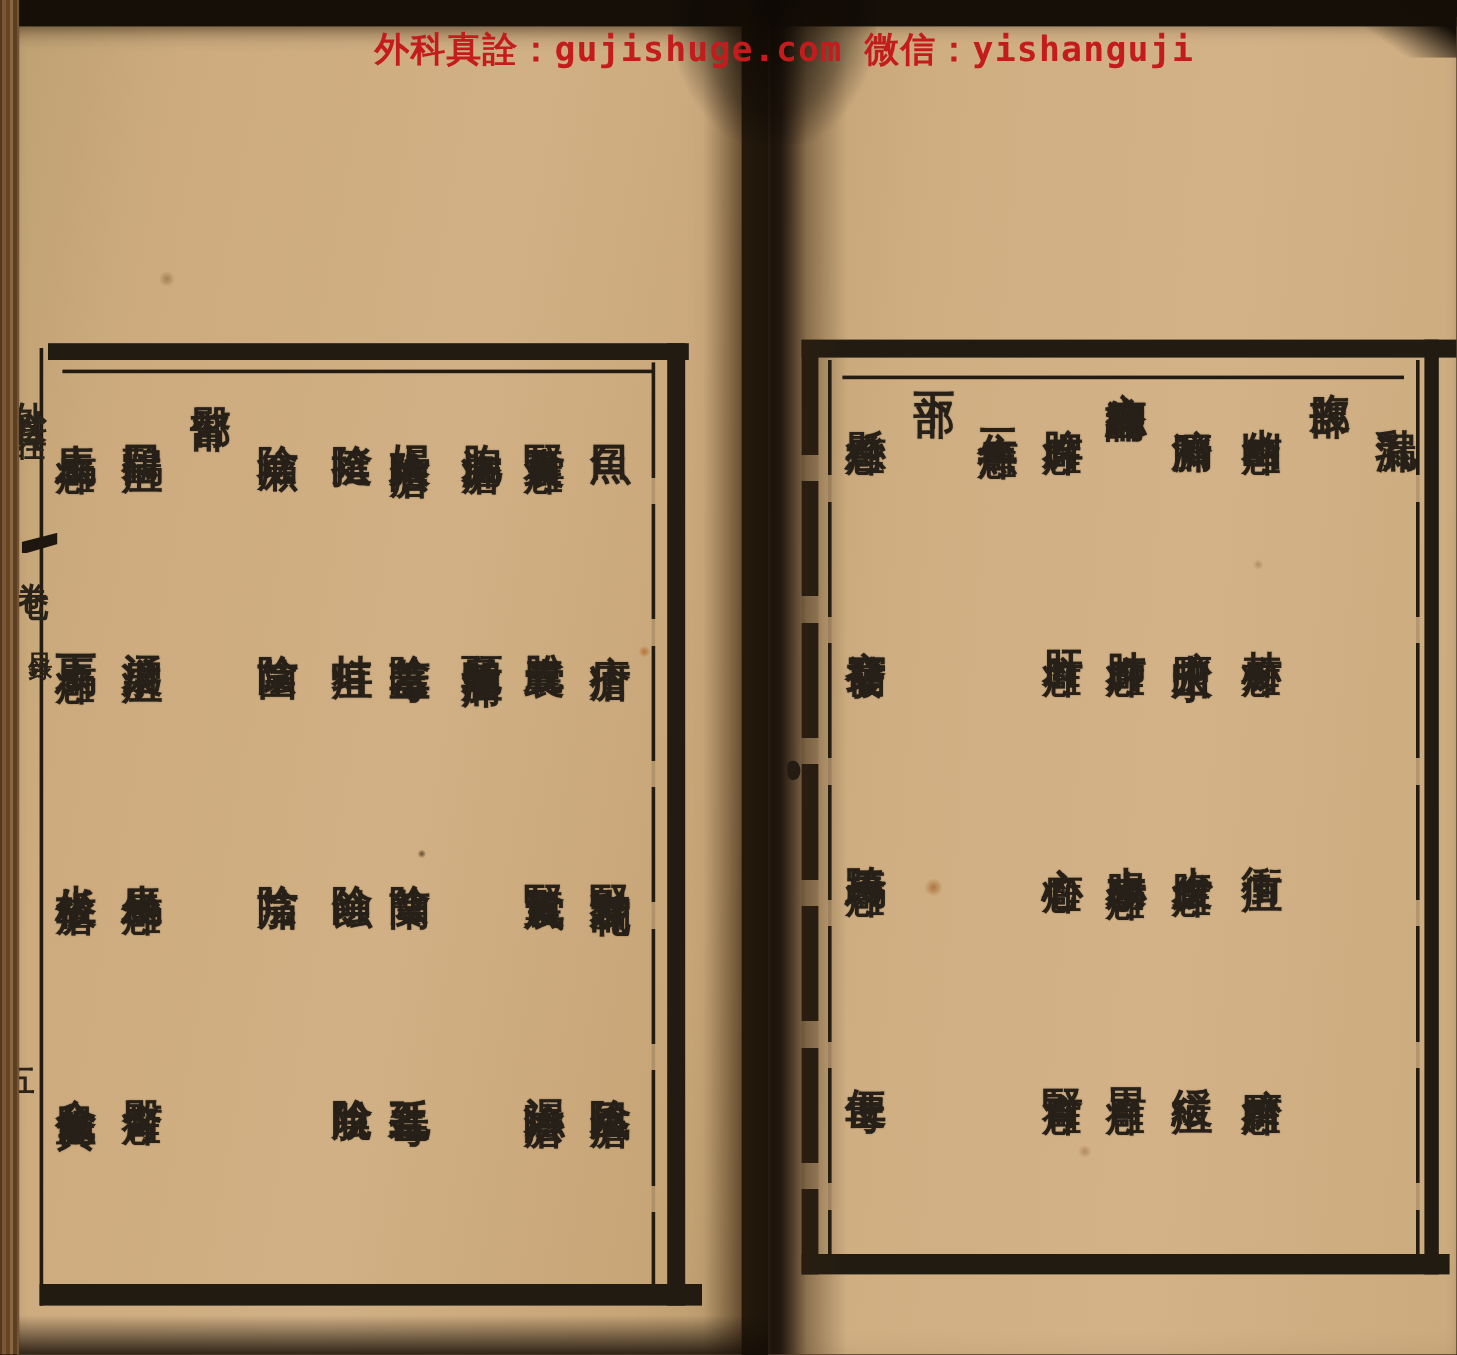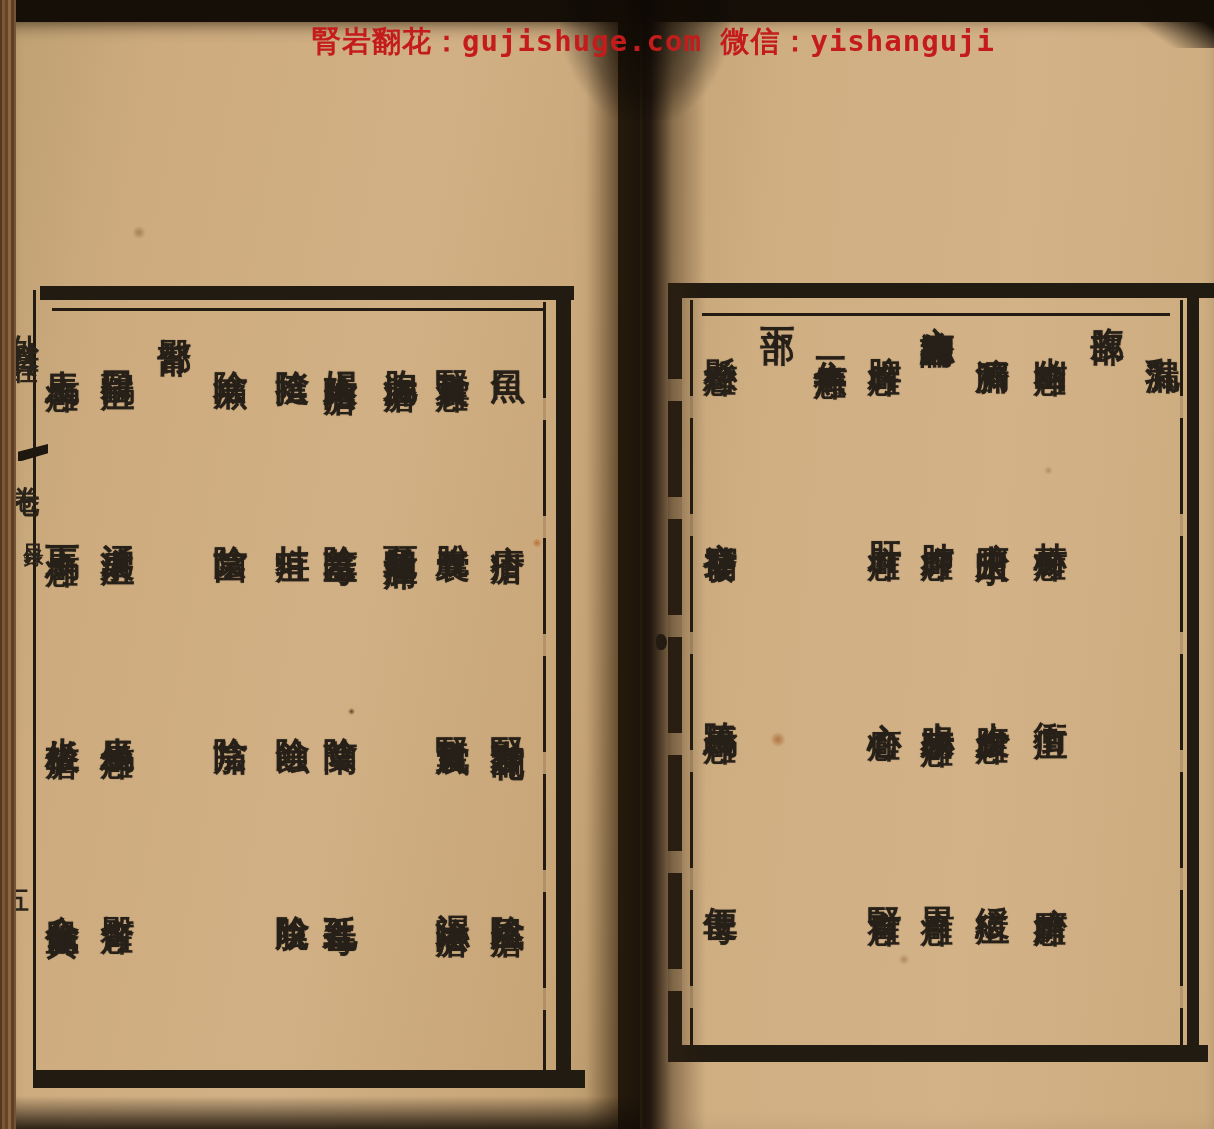--- a/index.html
+++ b/index.html
@@ -161,15 +161,15 @@
       <div class="entry" style="left: 56px; top: 681px;">跨馬癰</div>
       <div class="entry" style="left: 56px; top: 866px;">便毒</div>
     </div>
 
   <div id="gutter"></div>
   <div id="gutter-top"></div>
   <div id="blob-gutter"></div>
   <div id="corner-tr"></div>
   <div id="bottom-shadow"></div>
 
-  <div id="watermark" style="color: rgb(196, 28, 28);">腎岩翻花：gujishuge.com 微信：yishanguji</div>
+  <div id="watermark" style="color: rgb(196, 28, 28);">外科真詮：gujishuge.com 微信：yishanguji</div>
 
 </div>
 
 </body></html>

